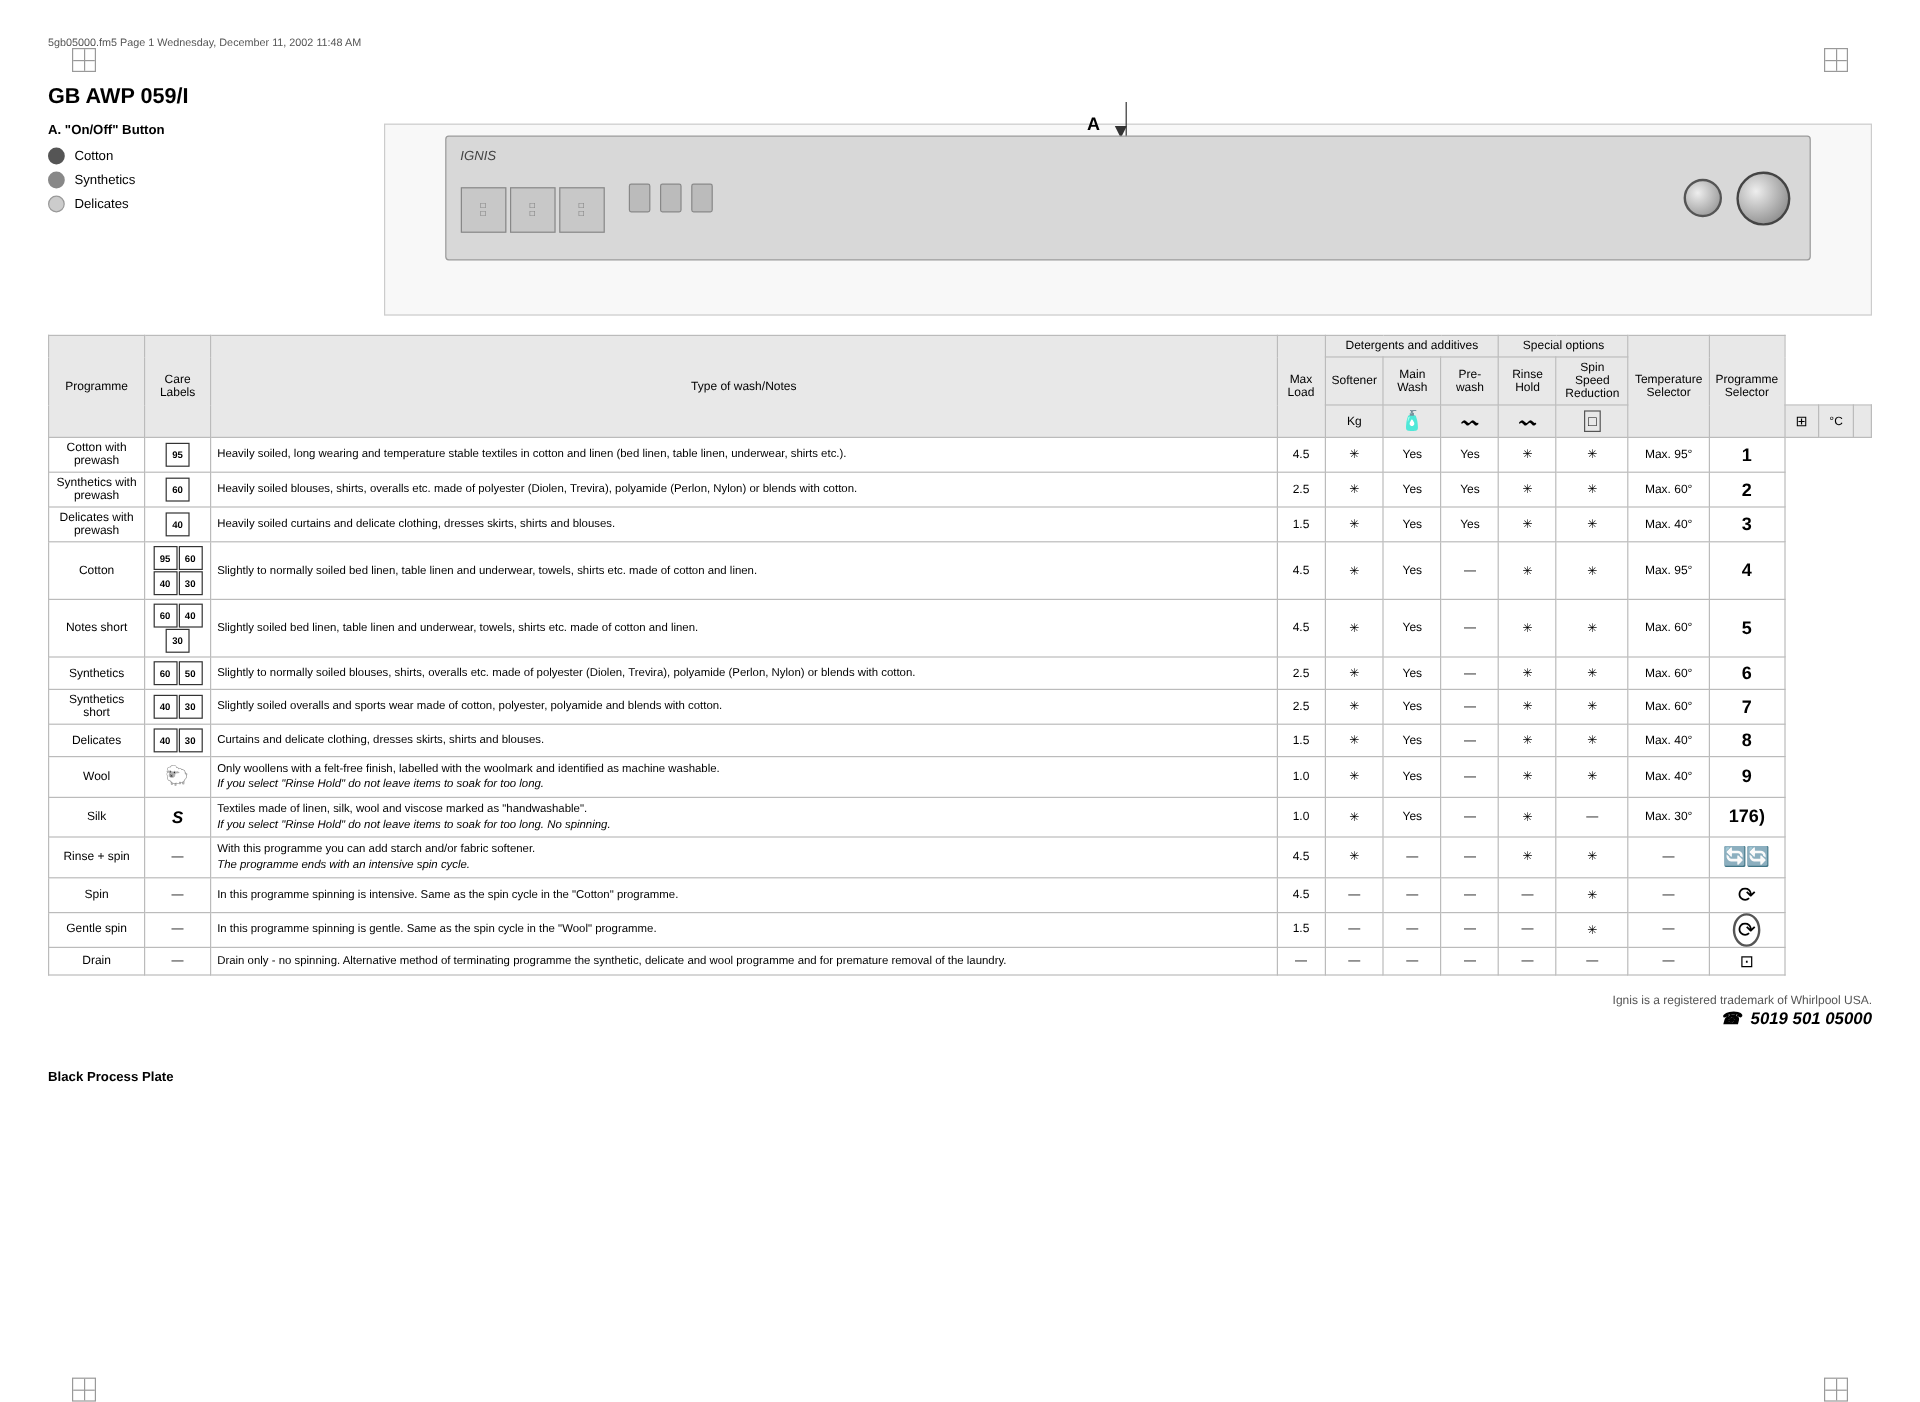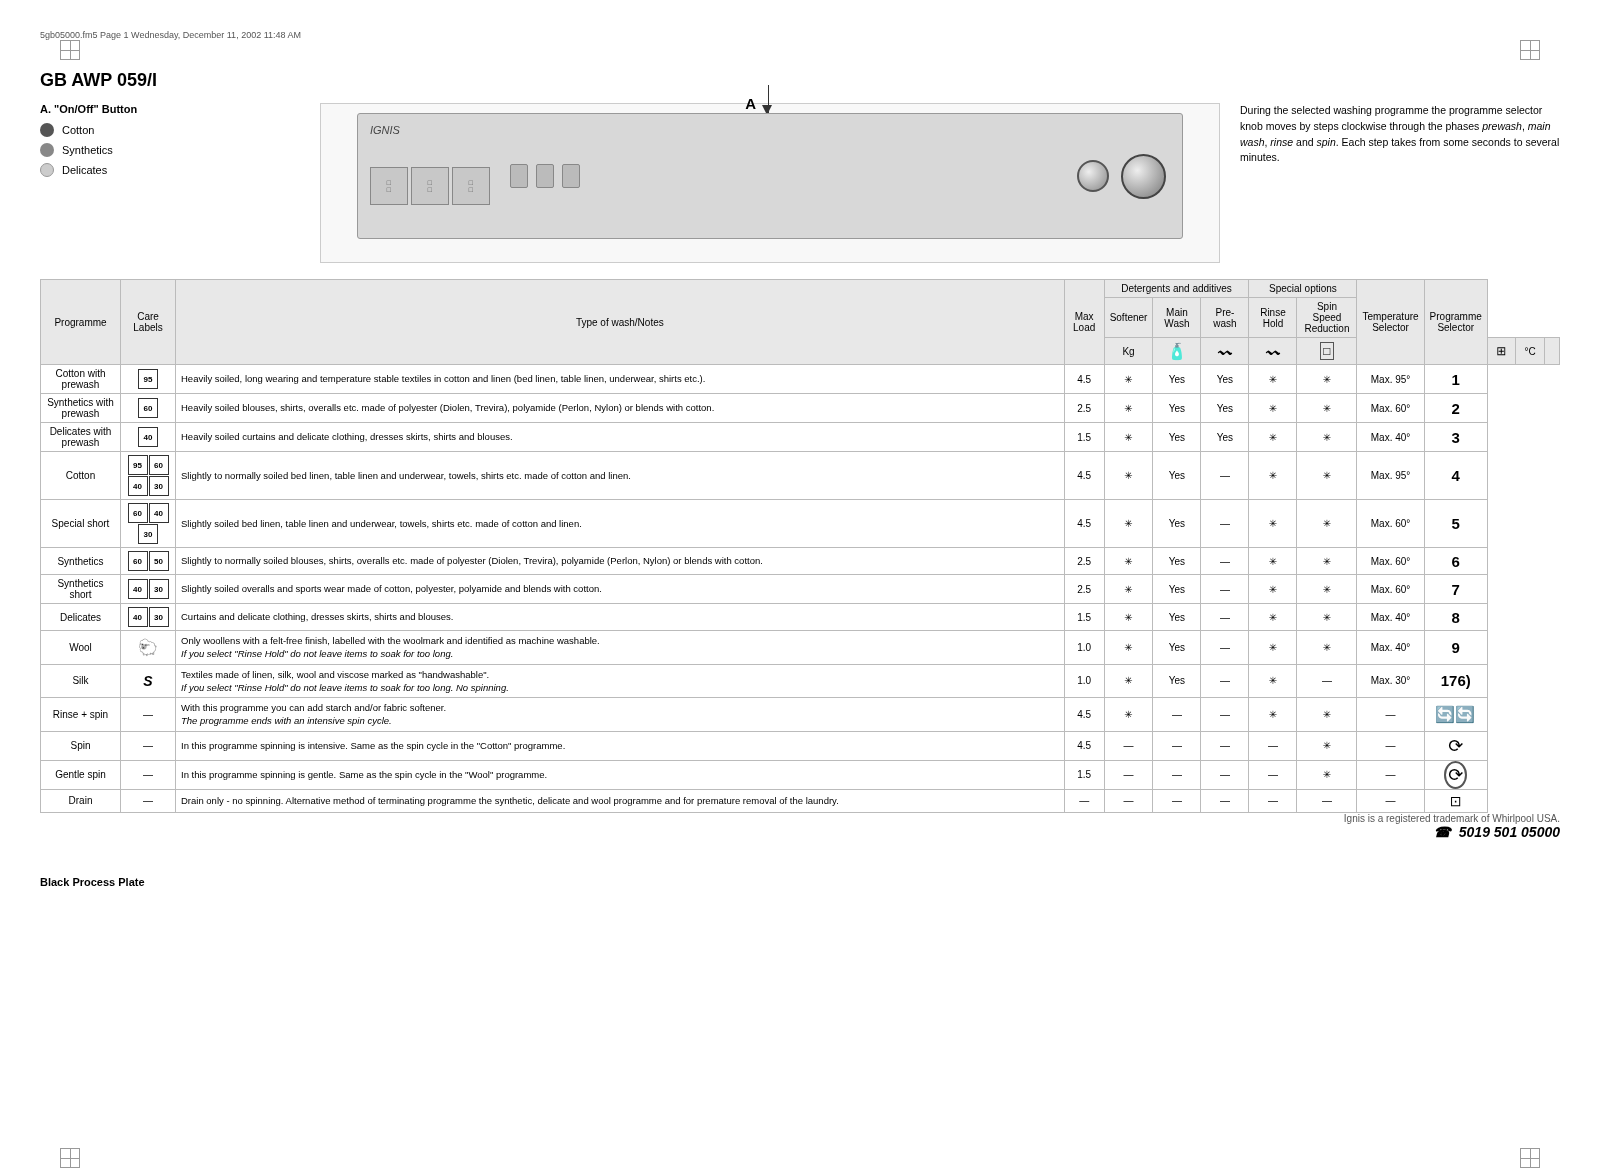--- a/index.html
+++ b/index.html
@@ -153,20 +153,21 @@
     .col-prog { width: 55px; margin-left: 35px; }
 
     .header-group th {
       background: #e8e8e8;
     }
 
     .footer-section {
       display: flex;
       justify-content: space-between;
       align-items: flex-end;
+      margin-top: 16px;
     }
 
     .footer-trademark {
       font-size: 10px;
       color: #555;
     }
 
     .footer-partno {
       font-size: 14px;
       font-weight: bold;
@@ -220,21 +221,21 @@
     </div>
 
     <div class="machine-image-area">
       <div style="position:relative; width:92%; height:140px;">
 
         <div style="position:absolute; top:-18px; left:47%; font-weight:bold; font-size:15px;">A</div>
 
         <div style="position:absolute; top:-8px; left:49%; width:0; height:0; border-left:5px solid transparent; border-right:5px solid transparent; border-top:10px solid #333;"></div>
         <div style="position:absolute; top:-28px; left:49.8%; width:1px; height:30px; background:#333;"></div>
 
-        <div style="background:#d8d8d8; border:1.5px solid #999; border-radius:3px; width:100%; height:126px; position:relative; display:flex; align-items:center; padding:8px;">
+        <div style="background:#d8d8d8; border:1.5px solid #999; border-radius:3px; width:100%; height:104px; position:relative; display:flex; align-items:center; padding:8px;">
 
           <div style="position:absolute; left:12px; top:10px; font-style:italic; font-size:11px; color:#444;">IGNIS</div>
 
           <div style="display:flex; flex-direction:column; gap:3px; margin-top:20px; margin-left:4px; font-size:7px; color:#555;">
             <div style="display:flex; gap:3px;">
               <div style="width:38px; height:38px; background:#c8c8c8; border:1px solid #888; display:flex; align-items:center; justify-content:center; font-size:7px;">□<br>□</div>
               <div style="width:38px; height:38px; background:#c8c8c8; border:1px solid #888; display:flex; align-items:center; justify-content:center; font-size:7px;">□<br>□</div>
               <div style="width:38px; height:38px; background:#c8c8c8; border:1px solid #888; display:flex; align-items:center; justify-content:center; font-size:7px;">□<br>□</div>
             </div>
           </div>
@@ -246,23 +247,20 @@
           </div>
 
           <div style="margin-left:auto; display:flex; gap:12px; align-items:center; padding-right:8px;">
             <div style="width:32px; height:32px; border-radius:50%; background:radial-gradient(circle at 35% 35%, #eee, #888); border:2px solid #555;"></div>
             <div style="width:45px; height:45px; border-radius:50%; background:radial-gradient(circle at 35% 35%, #eee, #777); border:2px solid #444;"></div>
           </div>
         </div>
       </div>
     </div>
 
-    <div class="right-panel">
-      <p>During the selected washing programme the programme selector knob moves by steps clockwise through the phases <em>prewash</em>, <em>main wash</em>, <em>rinse</em> and <em>spin</em>. Each step takes from some seconds to several minutes.</p>
-    </div>
   </div>
 
 
   <table class="main-table">
     <thead>
       <tr class="header-group">
         <th rowspan="3" class="col-programme">Programme</th>
         <th rowspan="3" class="col-care">Care Labels</th>
         <th rowspan="3" class="col-notes">Type of wash/Notes</th>
         <th rowspan="3" class="col-maxload">Max Load</th>
@@ -365,21 +363,21 @@
       <td class="col-maxload">4.5</td>
       <td class="col-softener">✳</td>
       <td class="col-mainwash">Yes</td>
       <td class="col-prewash">—</td>
       <td class="col-rinsehold">✳</td>
       <td class="col-spinspeed">✳</td>
       <td class="col-temp">Max. 95°</td>
       <td class="col-prog"><span style="font-size:15px; font-weight:bold;">4</span></td>
     </tr>
         <tr>
-      <td class="col-programme">Special short</td>
+      <td class="col-programme">Notes short</td>
       <td class="col-care">
             <div style="display:flex; flex-wrap:wrap; justify-content:center; gap:1px;">
               <span style="display:inline-flex; align-items:center; justify-content:center; border:1.5px solid #333; font-size:8px; font-weight:bold; min-width:20px; height:20px; padding:0 2px;">60</span>
               <span style="display:inline-flex; align-items:center; justify-content:center; border:1.5px solid #333; font-size:8px; font-weight:bold; min-width:20px; height:20px; padding:0 2px;">40</span>
               <span style="display:inline-flex; align-items:center; justify-content:center; border:1.5px solid #333; font-size:8px; font-weight:bold; min-width:20px; height:20px; padding:0 2px;">30</span>
             </div>
           </td>
       <td class="notes-cell">Slightly soiled bed linen, table linen and underwear, towels, shirts etc. made of cotton and linen.</td>
       <td class="col-maxload">4.5</td>
       <td class="col-softener">✳</td>

